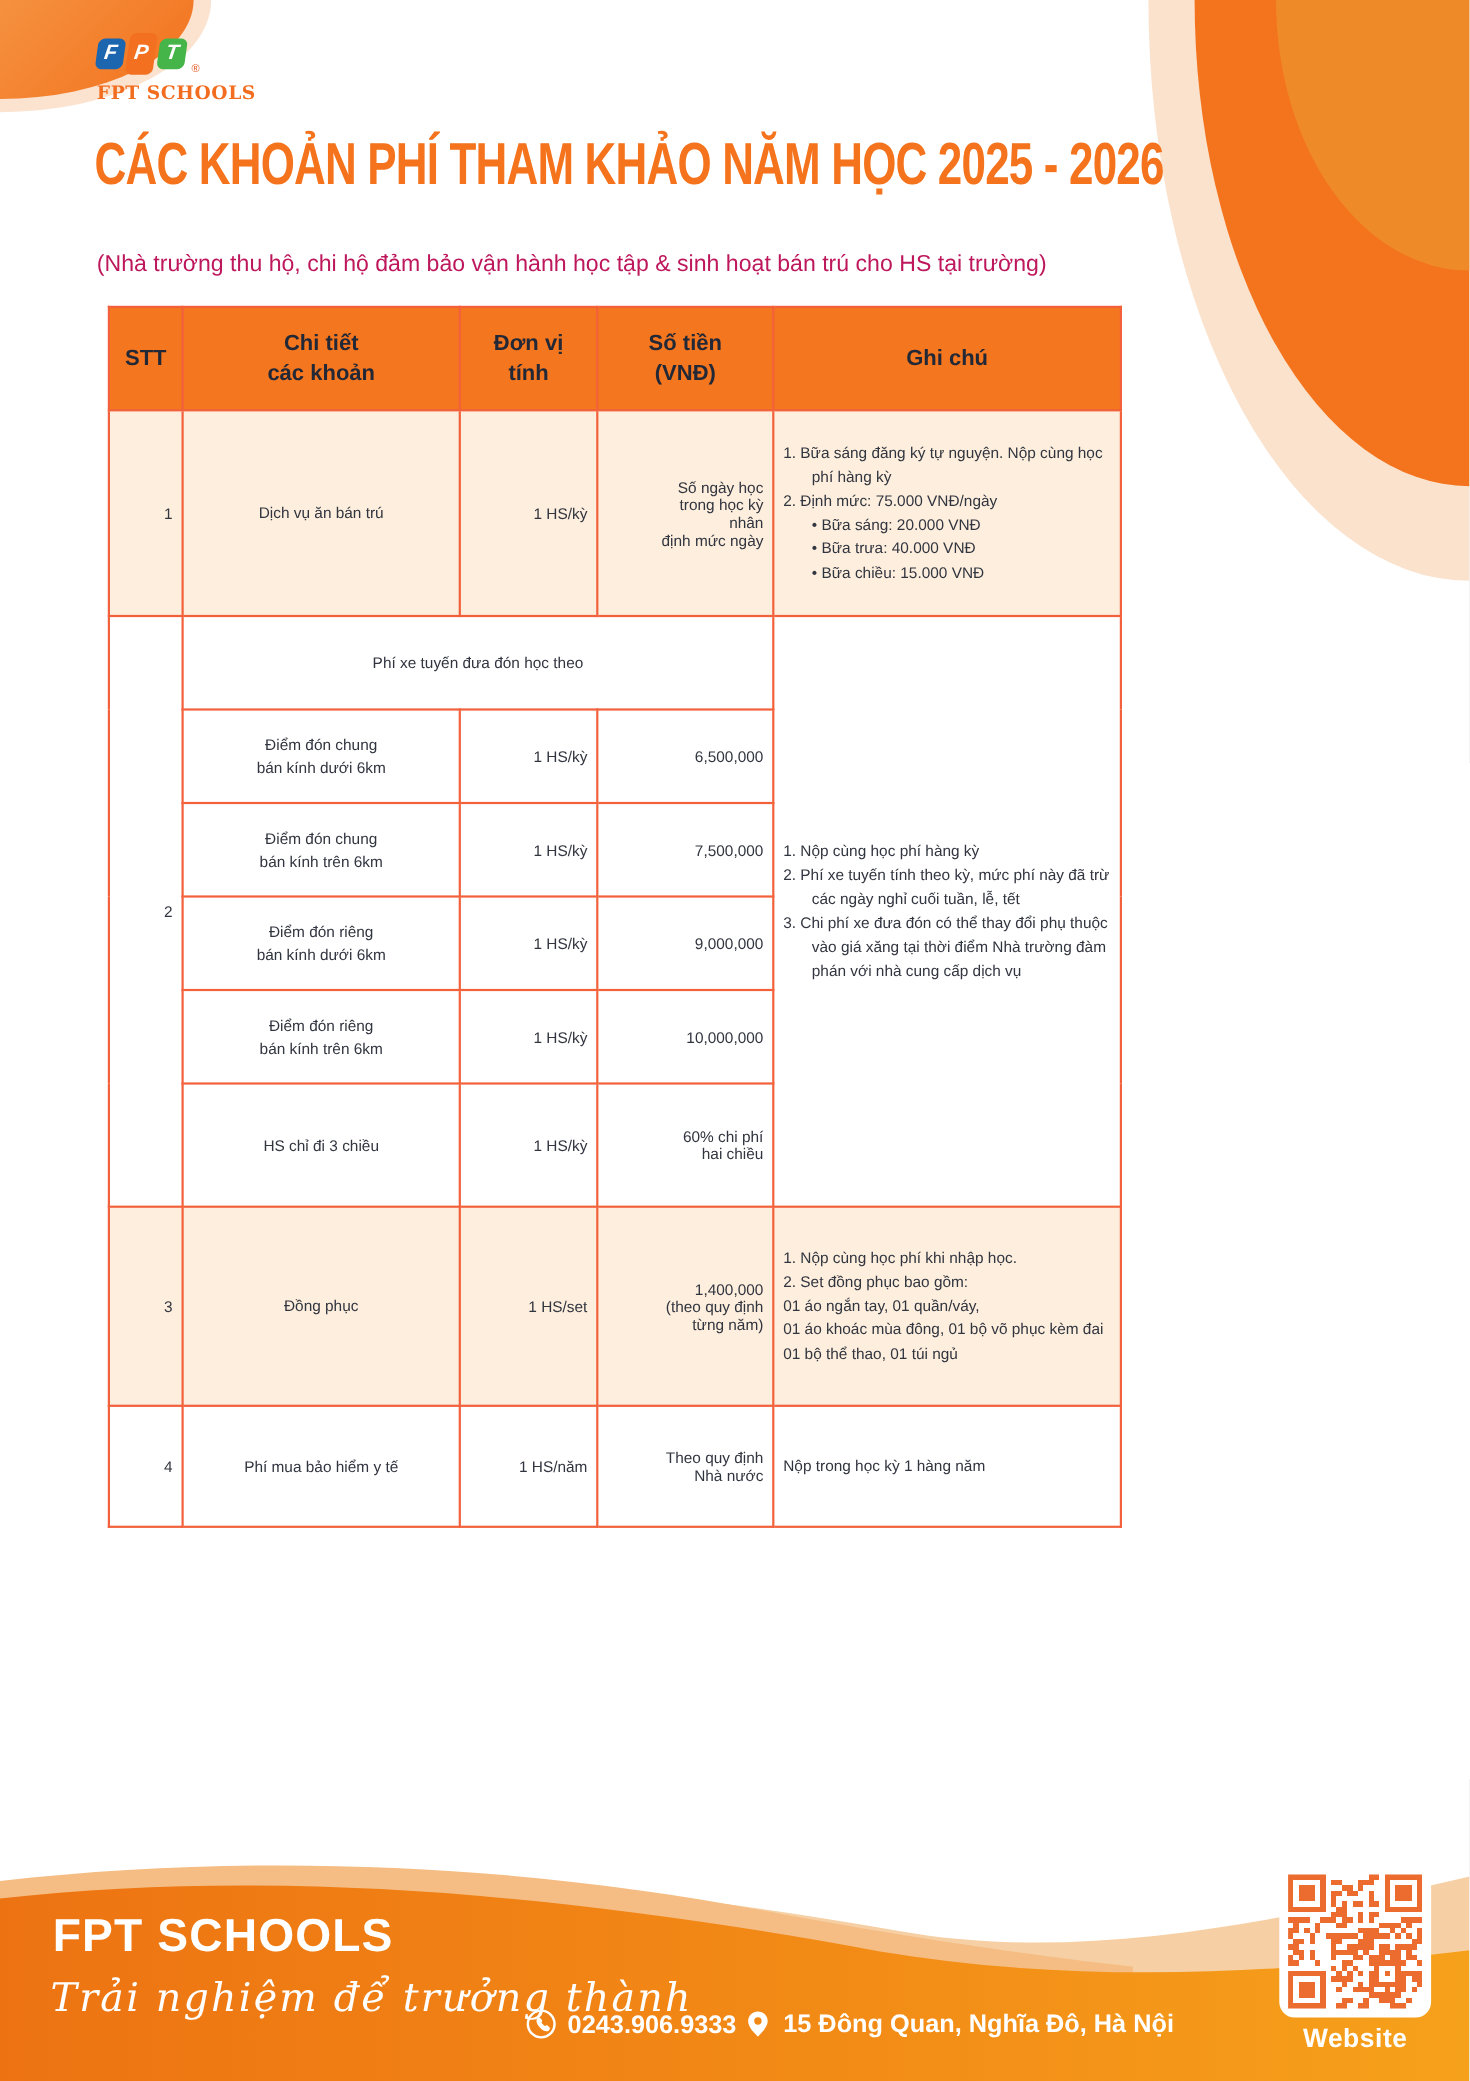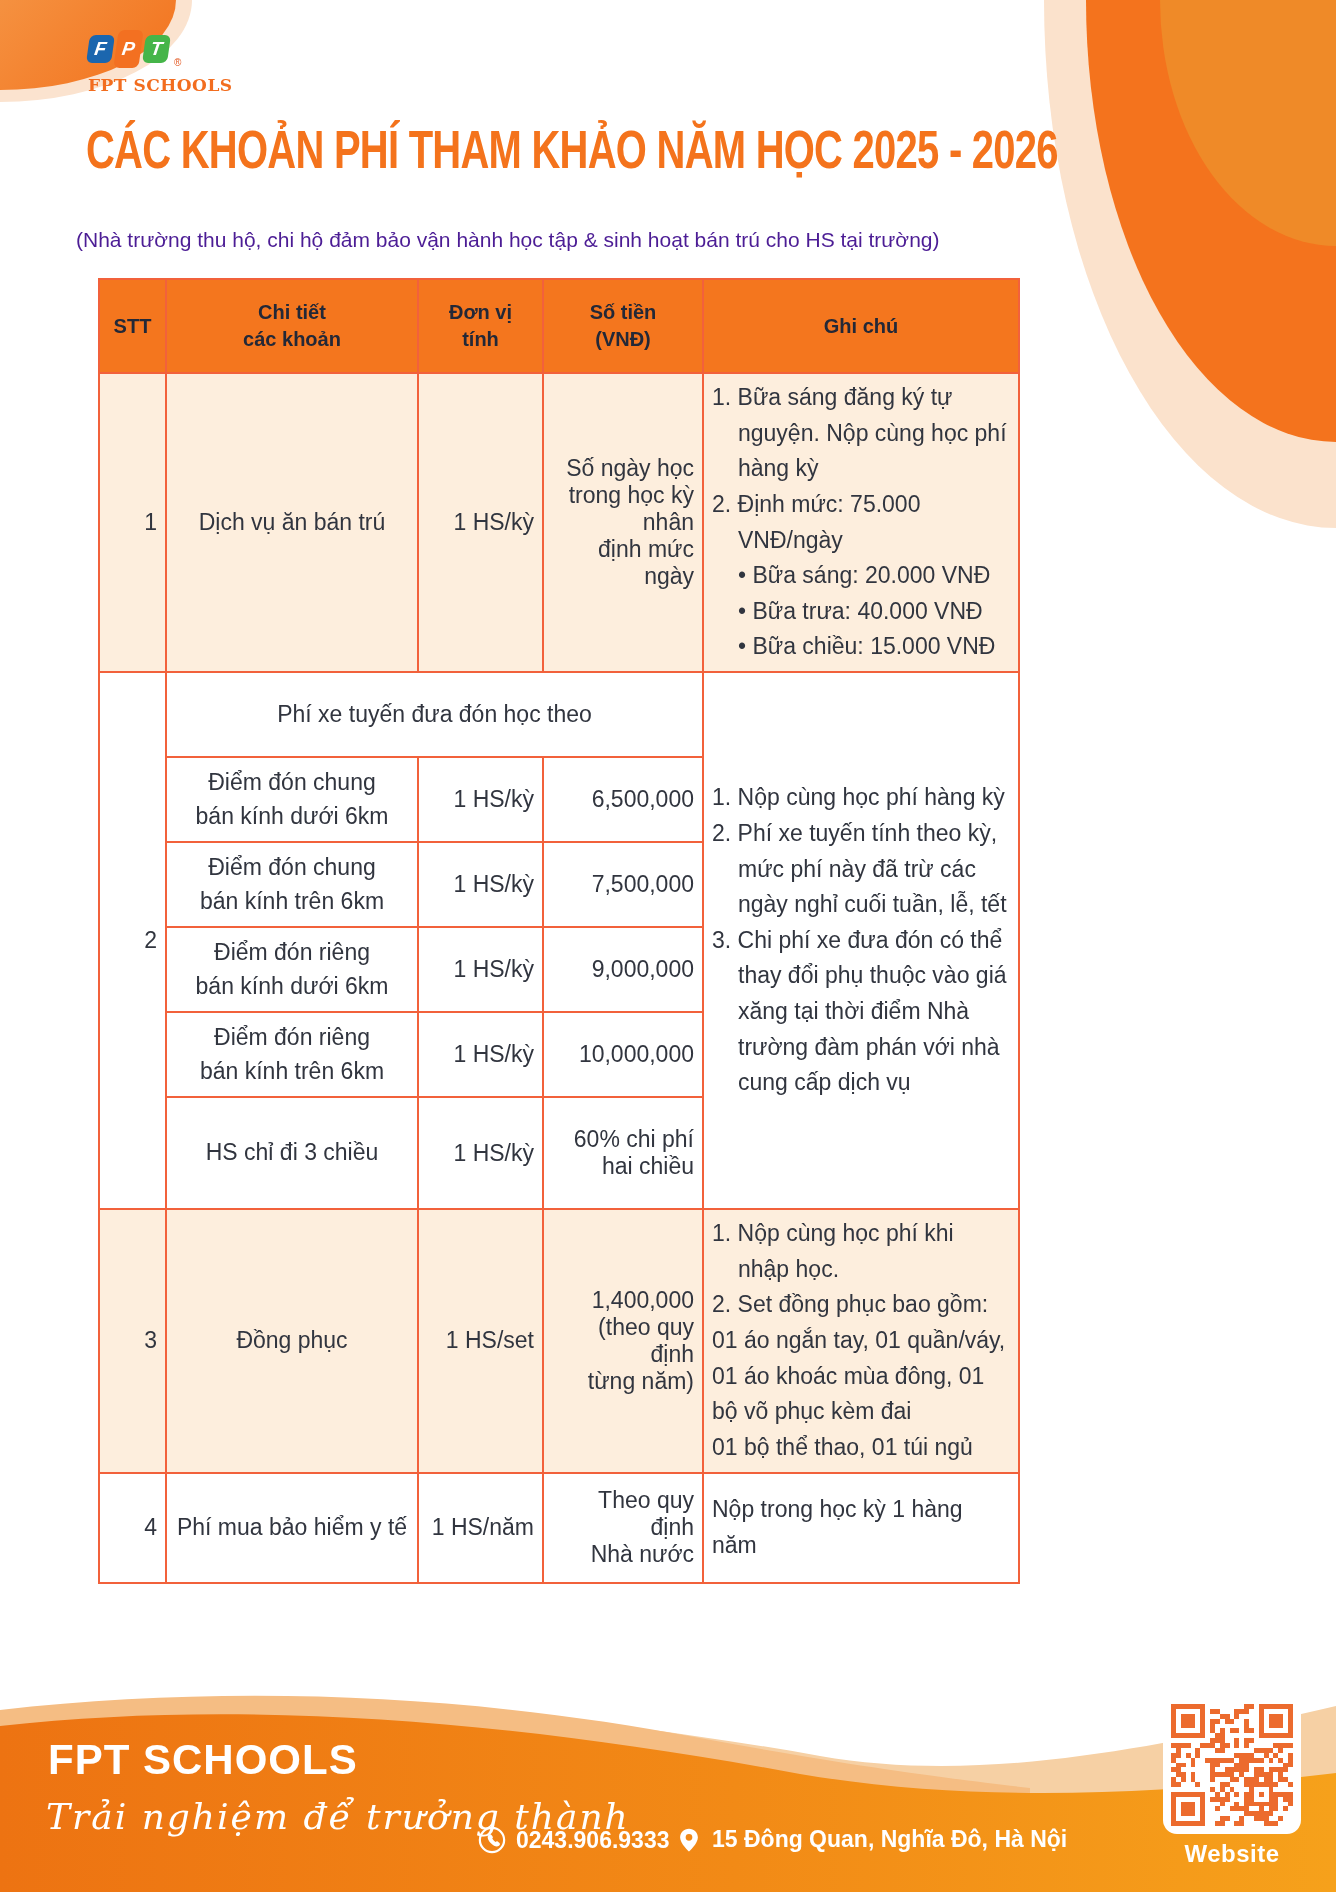--- a/index.html
+++ b/index.html
@@ -27,28 +27,28 @@
   .blk.p{background:#f37021;height:38px;}
   .blk.t{background:#45b549;}
   .reg{font-size:10px;color:#e2551e;align-self:flex-end;margin-left:2px;}
   .logo-caption{margin-top:7px;font-family:"DejaVu Serif",serif;font-weight:bold;
        color:#f26d1f;font-size:17px;letter-spacing:0.5px;}
 
   
   .title{position:absolute;left:86px;top:118px;white-space:nowrap;}
   .title span{display:inline-block;transform:scaleX(0.74);transform-origin:left center;
        font-size:54px;font-weight:bold;color:#f4731c;letter-spacing:-1px;}
-  .subtitle{position:absolute;left:76px;top:228px;width:950px;
-       font-size:21px;color:#4c1d95;}
+  .subtitle{position:absolute;left:88px;top:228px;width:950px;
+       font-size:21px;color:#be185d;}
 
   
   .table-wrap{position:absolute;left:98px;top:278px;}
   table.fees{border-collapse:collapse;table-layout:fixed;width:920px;}
   table.fees th,table.fees td{border:2px solid #f2613b;vertical-align:middle;
-       font-size:23px;color:#31353f;padding:6px 8px;box-sizing:border-box;}
+       font-size:14px;color:#31353f;padding:6px 8px;box-sizing:border-box;}
   table.fees th{background:#f4761e;color:#232837;font-weight:bold;font-size:20px;
        text-align:center;line-height:1.35;}
   tr.cream > td{background:#fdeedd;}
   .prel{white-space:pre-line;}
   .c{text-align:right;}
   td.detail{text-align:center;padding-left:20px;padding-right:10px;line-height:1.45;}
   td.notes{text-align:left;padding:14px 12px 14px 20px;line-height:1.55;}
   .nl.n{padding-left:26px;text-indent:-26px;}
   .nl.b{padding-left:26px;}
   .nl.p{padding-left:0;}

